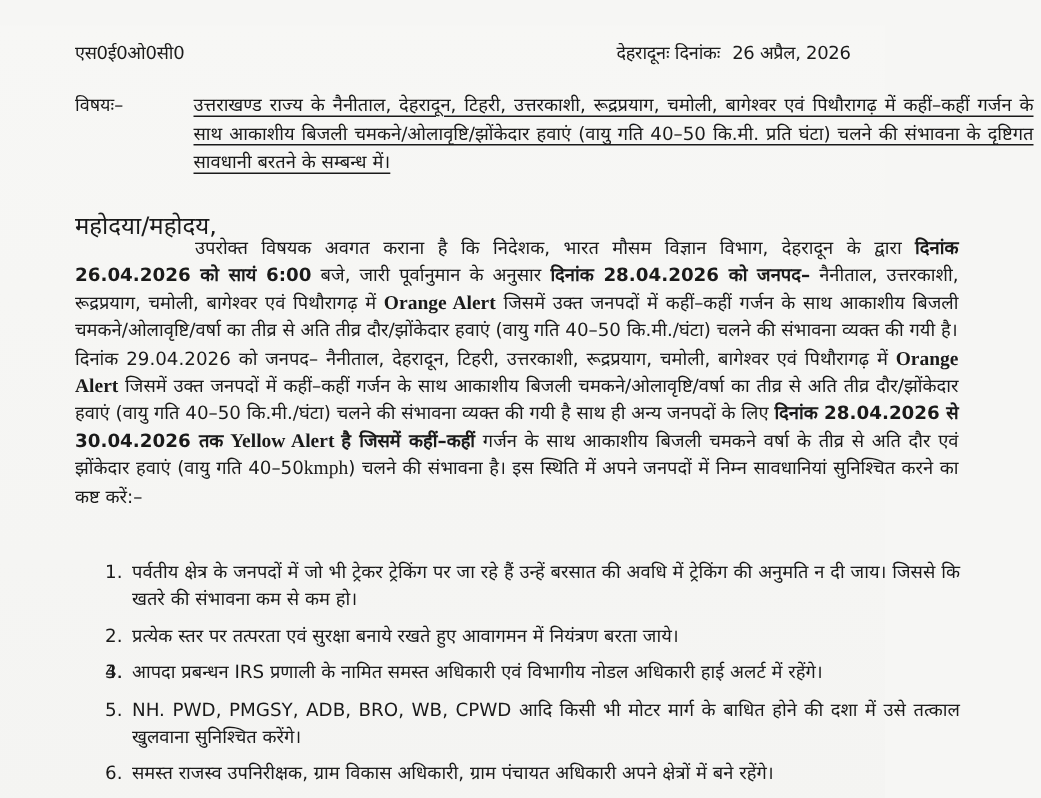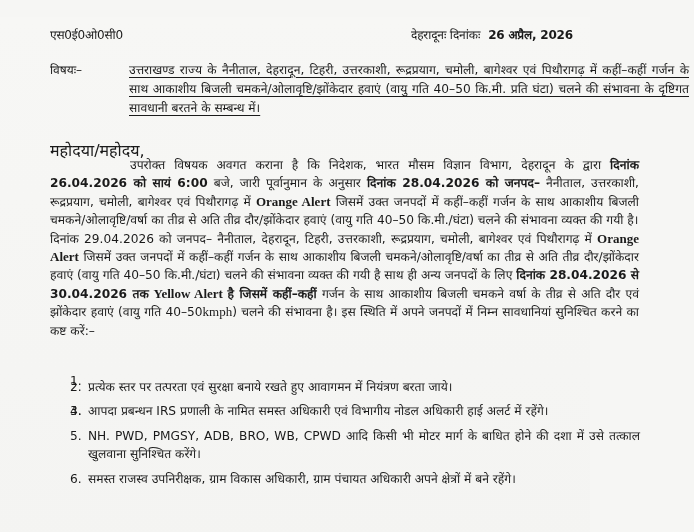--- a/index.html
+++ b/index.html
@@ -31,21 +31,21 @@
     }
     .hdr-right {
       position: absolute;
       left: 411px;
       top: 9px;
       font-size: 12px;
       letter-spacing: -0.2px;
     }
     .hdr-right .date {
       margin-left: 8px;
-      font-weight: bold;
+      font-weight: normal;
       text-align: right;
     }
     .subject {
       position: absolute;
       left: 50px;
       top: 44px;
       width: 600px;
     }
     .subject-label {
       position: absolute;
@@ -141,21 +141,21 @@
   </div>
 
   <div class="salutation">महोदया/महोदय,</div>
 
   <div class="body">
     <p class="indent"><span>उपरोक्त विषयक अवगत कराना है कि निदेशक, भारत मौसम विज्ञान विभाग, देहरादून के द्वारा </span><span class="b">दिनांक 26.04.2026 को सायं 6:00</span><span> बजे, जारी पूर्वानुमान के अनुसार </span><span class="b">दिनांक 28.04.2026 को जनपद–</span><span> नैनीताल, उत्तरकाशी, रूद्रप्रयाग, चमोली, बागेश्वर एवं पिथौरागढ़ में </span><span class="serif-b">Orange Alert</span><span> जिसमें उक्त जनपदों में कहीं–कहीं गर्जन के साथ आकाशीय बिजली चमकने/ओलावृष्टि/वर्षा का तीव्र से अति तीव्र दौर/झोंकेदार हवाएं (वायु गति 40–50 कि.मी./घंटा) चलने की संभावना व्यक्त की गयी है।</span></p>
     <p><span>दिनांक 29.04.2026 को जनपद– नैनीताल, देहरादून, टिहरी, उत्तरकाशी, रूद्रप्रयाग, चमोली, बागेश्वर एवं पिथौरागढ़ में </span><span class="serif-b">Orange Alert</span><span> जिसमें उक्त जनपदों में कहीं–कहीं गर्जन के साथ आकाशीय बिजली चमकने/ओलावृष्टि/वर्षा का तीव्र से अति तीव्र दौर/झोंकेदार हवाएं (वायु गति 40–50 कि.मी./घंटा) चलने की संभावना व्यक्त की गयी है साथ ही अन्य जनपदों के लिए </span><span class="b">दिनांक 28.04.2026 से 30.04.2026 तक</span><span class="serif-b"> Yellow Alert </span><span class="b">है जिसमें कहीं–कहीं</span><span> गर्जन के साथ आकाशीय बिजली चमकने वर्षा के तीव्र से अति दौर एवं झोंकेदार हवाएं (वायु गति 40–50</span><span class="serif">kmph</span><span>) चलने की संभावना है। इस स्थिति में अपने जनपदों में निम्न सावधानियां सुनिश्चित करने का कष्ट करें:–</span></p>
   </div>
 
   <ol class="list">
-    <li><span class="num">1.</span></li>
+    <li><span class="num">1.</span><span>पर्वतीय क्षेत्र के जनपदों में जो भी ट्रेकर ट्रेकिंग पर जा रहे हैं उन्हें बरसात की अवधि में ट्रेकिंग की अनुमति न दी जाय। जिससे कि खतरे की संभावना कम से कम हो।</span></li>
     <li><span class="num">2.</span><span>प्रत्येक स्तर पर तत्परता एवं सुरक्षा बनाये रखते हुए आवागमन में नियंत्रण बरता जाये।</span></li>
     <li><span class="num">3.</span></li>
     <li><span class="num">4.</span><span>आपदा प्रबन्धन IRS प्रणाली के नामित समस्त अधिकारी एवं विभागीय नोडल अधिकारी हाई अलर्ट में रहेंगे।</span></li>
     <li><span class="num">5.</span><span>NH. PWD, PMGSY, ADB, BRO, WB, CPWD आदि किसी भी मोटर मार्ग के बाधित होने की दशा में उसे तत्काल खुलवाना सुनिश्चित करेंगे।</span></li>
     <li><span class="num">6.</span><span>समस्त राजस्व उपनिरीक्षक, ग्राम विकास अधिकारी, ग्राम पंचायत अधिकारी अपने क्षेत्रों में बने रहेंगे।</span></li>
   </ol>
 
 </div>
 
 </body></html>

